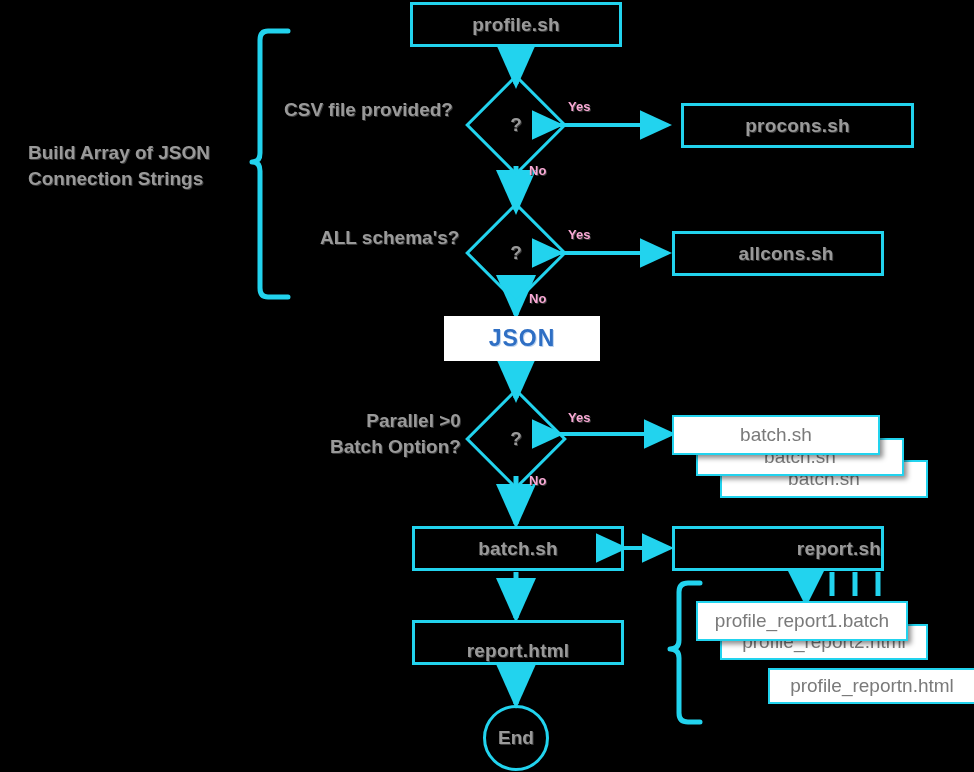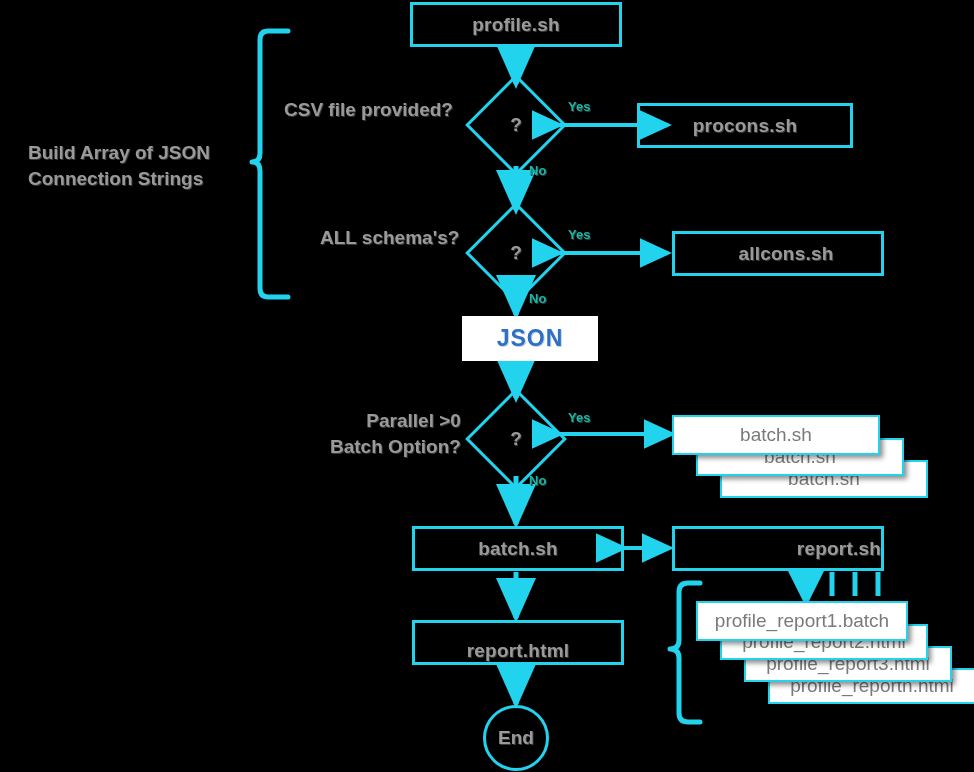--- a/index.html
+++ b/index.html
@@ -89,21 +89,21 @@
     position: absolute;
     color: #9a9a9a;
     font-size: 19px;
     font-weight: bold;
     line-height: 1.35;
     text-shadow: 1px 1px 0 #3a3a3a;
     white-space: pre-line;
   }
   .edge-label {
     position: absolute;
-    color: #14b8a6;
+    color: #f9a8d4;
     font-size: 13px;
     font-weight: bold;
     text-shadow: 1px 1px 0 #3a3a3a;
   }
   
   svg.wires {
     position: absolute;
     left: 0; top: 0;
     width: 974px; height: 772px;
     pointer-events: none;
@@ -164,35 +164,35 @@
   <div class="node-box" style="left:410px; top:2px; width:212px; height:45px;">
     <span>profile.sh</span>
   </div>
 
   <div class="diamond" style="left:480px; top:89px;"></div>
   <div class="diamond-label" style="left:480px; top:89px; width:72px; height:72px;">?</div>
   <div class="side-label" style="left:284px; top:97px;">CSV file provided?</div>
   <div class="edge-label" style="left:568px; top:99px;">Yes</div>
   <div class="edge-label" style="left:529px; top:163px;">No</div>
 
-  <div class="node-box" style="left:637px; top:103px; width:216px; height:45px;">
+  <div class="node-box" style="left:681px; top:103px; width:233px; height:45px;">
     <span>procons.sh</span>
   </div>
 
   <div class="diamond" style="left:480px; top:217px;"></div>
   <div class="diamond-label" style="left:480px; top:217px; width:72px; height:72px;">?</div>
   <div class="side-label" style="left:320px; top:225px;">ALL schema's?</div>
   <div class="edge-label" style="left:568px; top:227px;">Yes</div>
   <div class="edge-label" style="left:529px; top:291px;">No</div>
 
   <div class="node-box" style="left:672px; top:231px; width:212px; height:45px;padding-left:16px;">
     <span>allcons.sh</span>
   </div>
 
-  <div class="json-box" style="left:444px; top:316px; width:136px; height:45px;margin-left:18px;">
+  <div class="json-box" style="left:444px; top:316px; width:156px; height:45px;">
     <span>JSON</span>
   </div>
 
   <div class="diamond" style="left:480px; top:403px;"></div>
   <div class="diamond-label" style="left:480px; top:403px; width:72px; height:72px;">?</div>
   <div class="side-label" style="left:330px; top:408px; text-align:right;">Parallel &gt;0
 Batch Option?</div>
   <div class="edge-label" style="left:568px; top:410px;">Yes</div>
   <div class="edge-label" style="left:529px; top:473px;">No</div>
 
@@ -214,23 +214,20 @@
     <span>report.sh</span>
   </div>
 
   <div class="node-box" style="left:412px; top:620px; width:212px; height:45px;align-items:flex-end;">
     <span>report.html</span>
   </div>
 
   <div class="node-white" style="left:768px; top:668px; width:208px; height:36px; z-index:1;">
     <span>profile_reportn.html</span>
   </div>
-  <div class="node-white" style="left:744px; top:646px; width:208px; height:36px; z-index:2;">
-    <span>profile_report3.html</span>
-  </div>
   <div class="node-white" style="left:720px; top:624px; width:208px; height:36px; z-index:3;">
     <span>profile_report2.html</span>
   </div>
   <div class="node-white" style="left:696px; top:601px; width:212px; height:40px; z-index:4;">
     <span>profile_report1.batch</span>
   </div>
 
   <div class="end-circle" style="left:483px; top:705px;">
     <span>End</span>
   </div>

